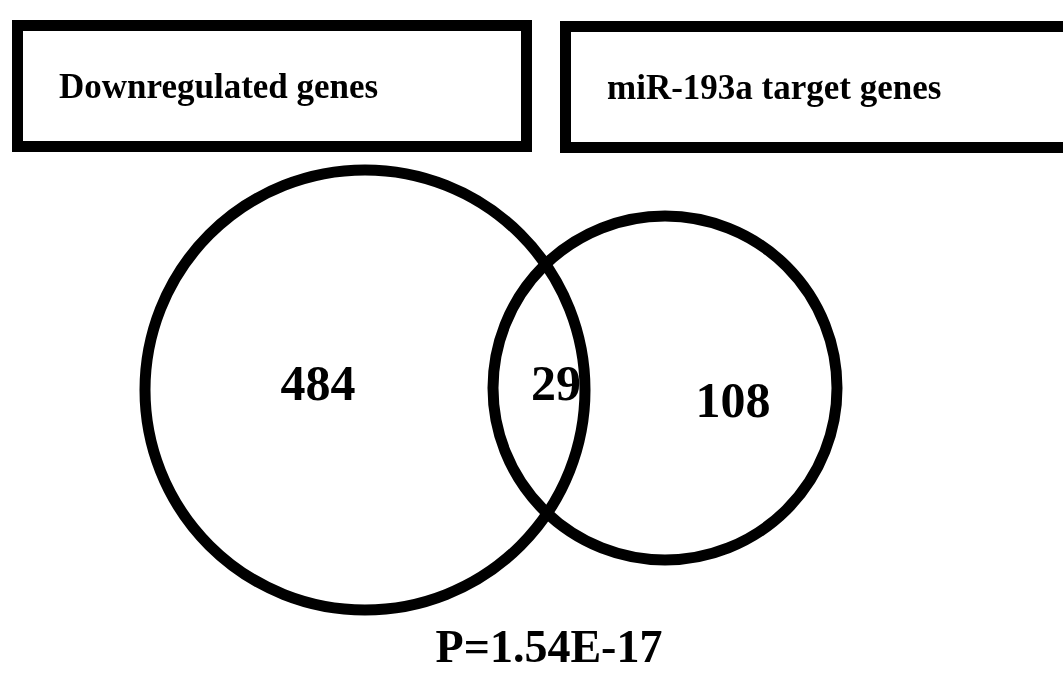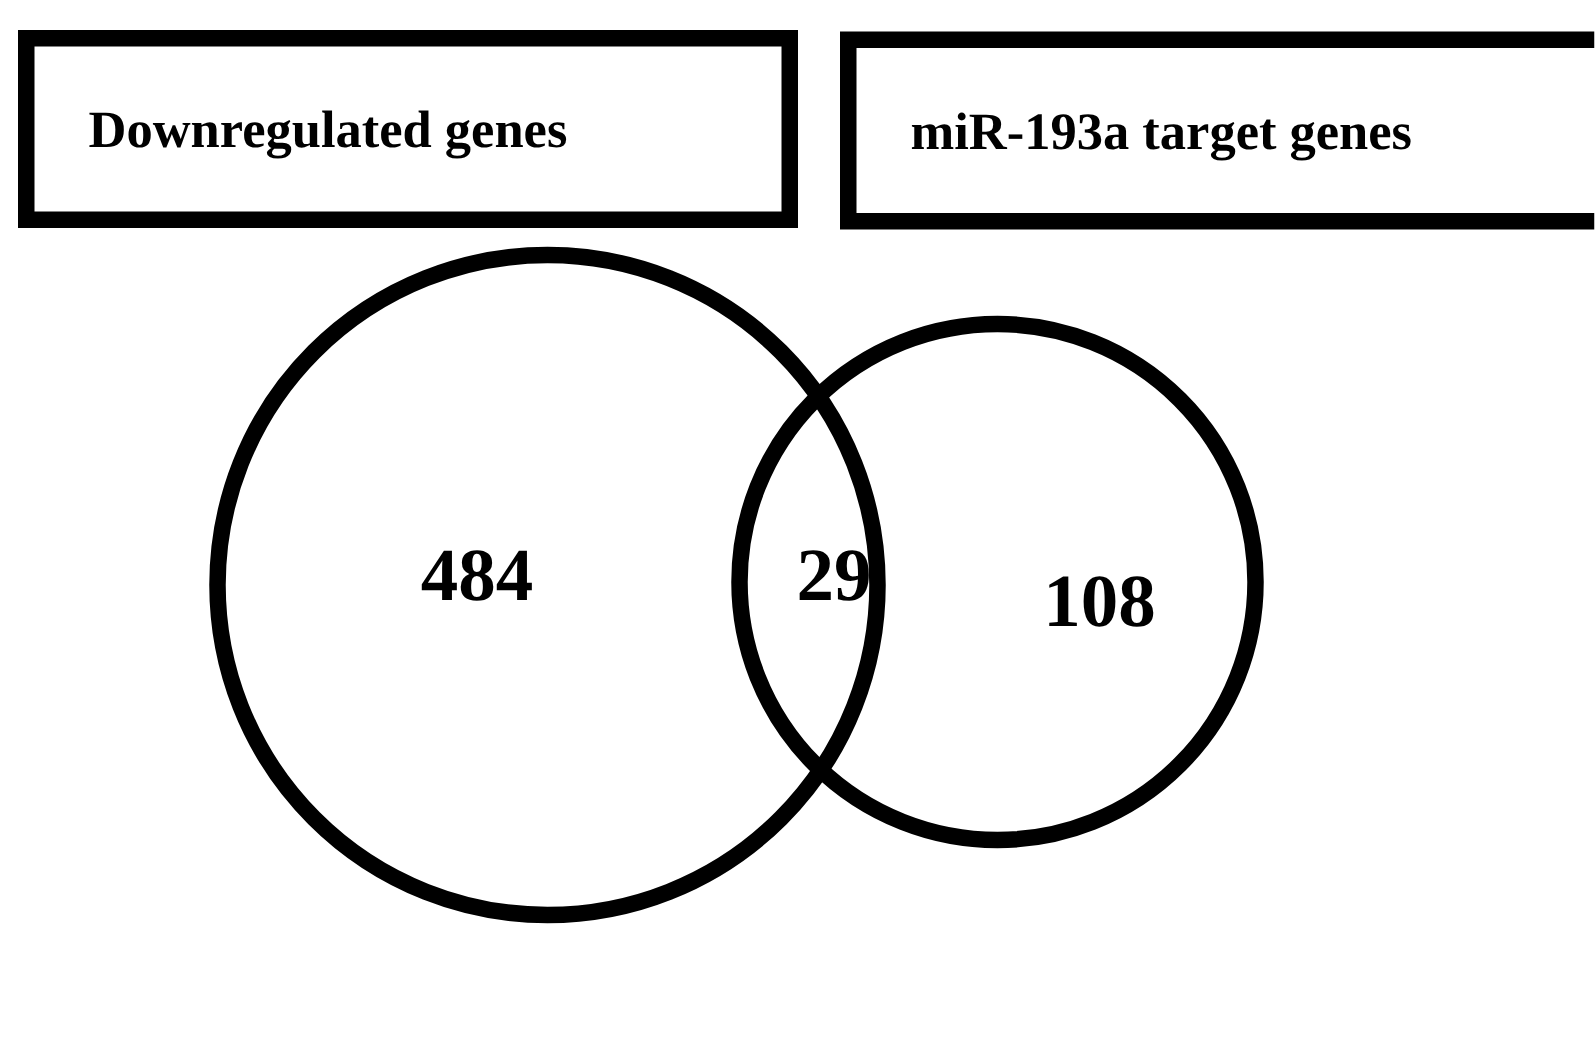--- a/index.html
+++ b/index.html
@@ -89,14 +89,15 @@
 
   <svg class="venn-svg" viewBox="0 0 1063 697" xmlns="http://www.w3.org/2000/svg">
     <circle cx="365" cy="390" r="220" fill="none" stroke="#000000" stroke-width="11"></circle>
     <circle cx="665" cy="388" r="172" fill="none" stroke="#000000" stroke-width="11"></circle>
   </svg>
 
   <div class="count count-left">484</div>
   <div class="count count-mid">29</div>
   <div class="count count-right">108</div>
 
+  <div class="p-value">P=1.54E-17</div>
 
 </div>
 
 </body></html>

